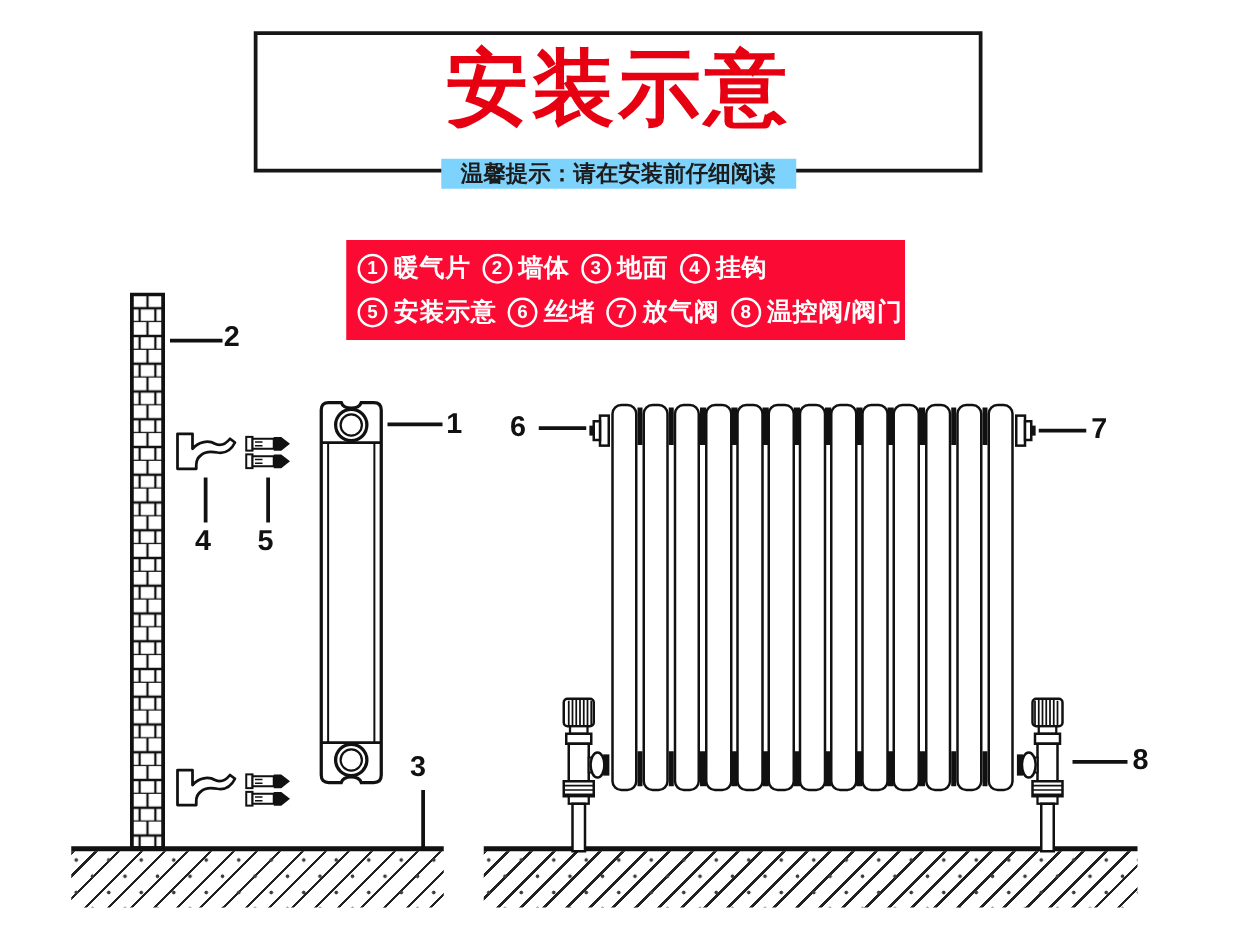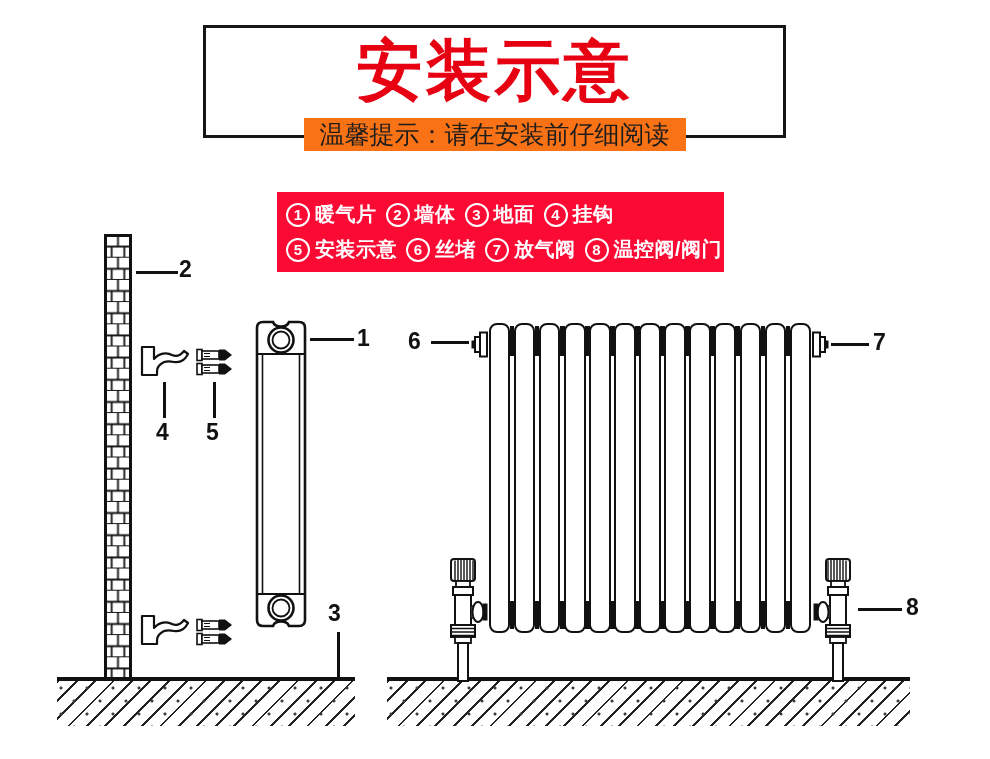--- a/index.html
+++ b/index.html
@@ -5,22 +5,22 @@
   html,body{margin:0;padding:0;background:#fff;}
   .page{position:relative;width:990px;height:759px;background:#fff;overflow:hidden;
         font-family:"Liberation Sans","DejaVu Sans",sans-serif;color:#111;}
 
   
   .title-box{position:absolute;left:203px;top:25px;width:583px;height:113px;
              border:3px solid #161616;box-sizing:border-box;}
   .page-title{position:absolute;left:0;right:0;top:8px;text-align:center;
               font-size:66px;font-weight:800;letter-spacing:3px;line-height:1.05;}
   .subtitle{position:absolute;left:50%;bottom:-16px;transform:translateX(-50%);
-            background:#f97316;padding:0 16px;white-space:nowrap;
-            font-size:25px;font-weight:400;color:#1c1c1c;}
+            background:#7dd3fc;padding:0 16px;white-space:nowrap;
+            font-size:18px;font-weight:700;color:#1c1c1c;}
 
   
   .legend{position:absolute;left:277px;top:192px;width:447px;height:80px;
           box-sizing:border-box;padding:5px 9px;display:flex;flex-direction:column;
           justify-content:space-around;}
   .legend-row{display:flex;align-items:center;gap:9px;}
   .legend-item{display:flex;align-items:center;gap:5px;}
   .lnum{width:24px;height:24px;min-width:24px;border:2.5px solid #fff;border-radius:50%;
         box-sizing:border-box;display:inline-flex;align-items:center;justify-content:center;
         color:#fff;font-size:15px;font-weight:800;line-height:1;}

